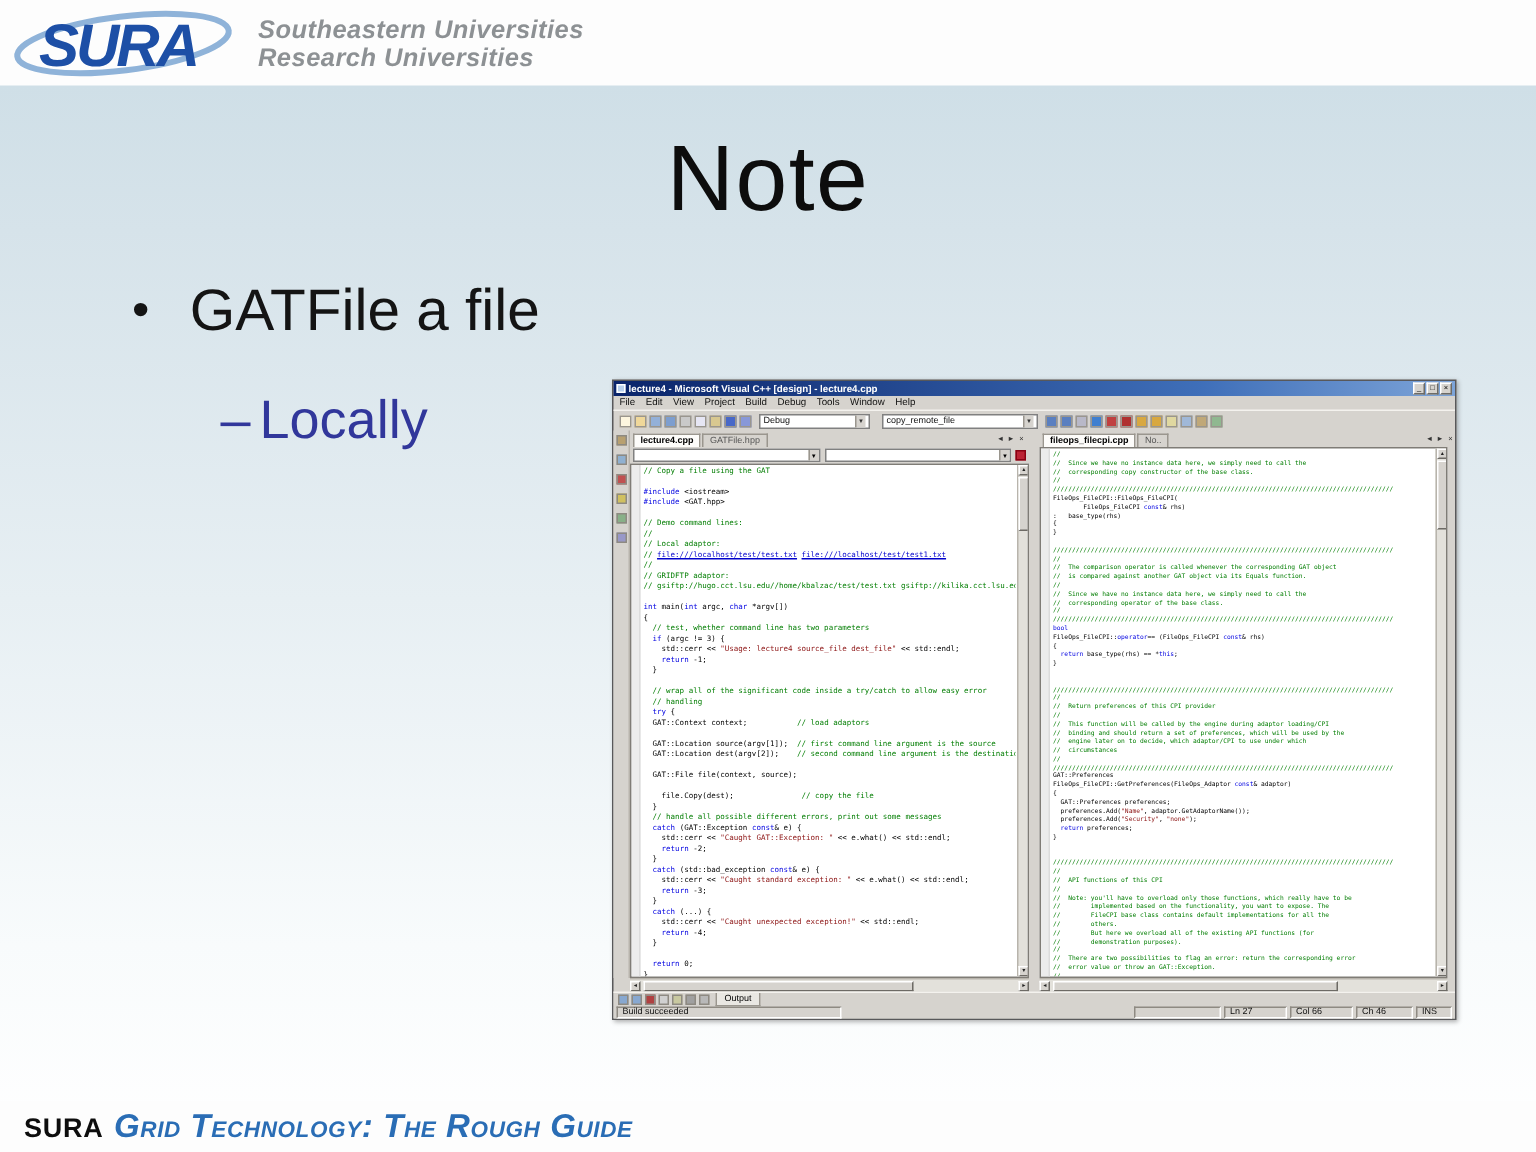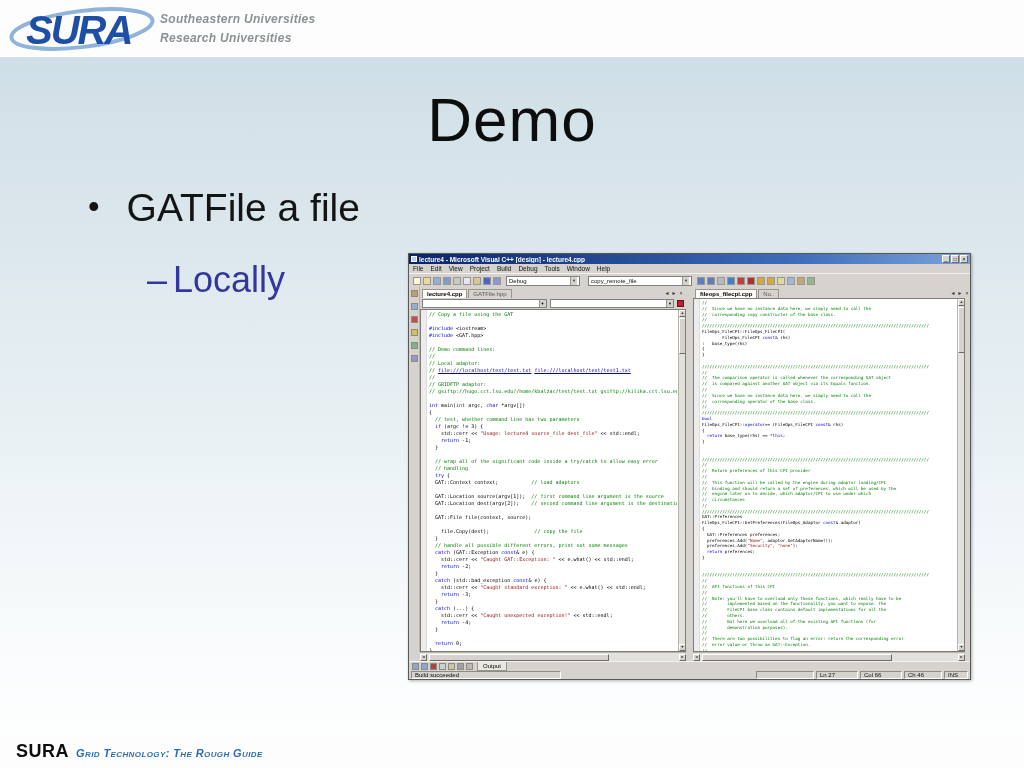--- a/index.html
+++ b/index.html
@@ -5,36 +5,36 @@
   *{margin:0;padding:0;box-sizing:border-box}
   html,body{width:1024px;height:768px;overflow:hidden}
   body{font-family:"Liberation Sans",sans-serif;background:#fff}
   .slide{position:relative;width:1024px;height:768px;
     background:linear-gradient(180deg,#cfdfe7 57px,#d6e3ea 20%,#e7eff3 52%,#f8fbfc 82%,#ffffff 100%)}
   .r{position:absolute}
 
   
   .logo-band{position:absolute;top:0;left:0;right:0;height:57px;background:#fdfdfd}
   .logo-wrap{position:absolute;top:3px;left:8px;height:52px;display:flex;align-items:center}
-  .org{color:#8d9194;font-style:italic;font-weight:bold;font-size:12px;line-height:19px;letter-spacing:.3px}
+  .org{margin-left:12px;color:#8d9194;font-style:italic;font-weight:bold;font-size:17px;line-height:19px;letter-spacing:.3px}
 
   
   .title{position:absolute;top:84px;left:0;width:100%;text-align:center;font-size:62px;color:#0d0d0d;letter-spacing:1px}
   .b1{position:absolute;top:186px;left:88px;font-size:39px;color:#141414}
   .b1 .dot{display:inline-block;margin-right:27px;transform:translateY(-3px);font-size:33px}
   .sub{position:absolute;left:147px;font-size:36px;color:#31379b}
   .s0{top:259px}.s1{top:303px}
   .sub .dash{margin-right:6px}
 
   
   .footer{position:absolute;left:0;right:0;bottom:0;height:34px;background:#fdfdfd;display:flex;align-items:center;justify-content:space-between;padding:0 16px}
   .footer .grp{display:flex;align-items:baseline;gap:7px;white-space:nowrap}
   .f-brand{font-size:18px;font-weight:bold;color:#0d0d0d;font-variant:small-caps;letter-spacing:.5px}
   .f-series{font-size:14px;font-weight:bold;color:#0d0d0d;font-variant:small-caps;letter-spacing:.4px}
-  .f-guide{font-size:11px;font-weight:bold;font-style:italic;color:#2a6db5;font-variant:small-caps;letter-spacing:.4px}
+  .f-guide{font-size:22px;font-weight:bold;font-style:italic;color:#2a6db5;font-variant:small-caps;letter-spacing:.4px}
   .f-date{font-size:14px;font-weight:bold;color:#0d0d0d;font-variant:small-caps;letter-spacing:.4px}
 
   
   .ide{position:absolute;left:408px;top:253px;width:563px;height:427px;background:#d6d3ce;border:1px solid #58585a;box-shadow:1px 1px 3px rgba(0,0,0,.3)}
   .titlebar{left:0;right:0;top:0;height:10px;background:linear-gradient(90deg,#0a246a,#3f6fb9 70%,#7da4d8);display:flex;align-items:center;padding:0 2px;gap:2px}
   .titlebar .appico{width:6px;height:6px;background:#b8d0ec;border:1px solid #fff}
   .titletext{color:#fff;font-size:6.5px;font-weight:bold;white-space:nowrap;overflow:hidden;flex:1}
   .winbtn{width:8px;height:8px;background:#d6d3ce;border:1px solid;border-color:#fff #6d6a65 #6d6a65 #fff;font-size:5px;line-height:6px;text-align:center;color:#000}
   .menubar{top:10px;height:9px;left:0;right:0;display:flex;align-items:center;gap:7px;padding:0 4px}
   .menu-item{font-size:6.5px;color:#111}
@@ -102,21 +102,21 @@
         <ellipse cx="74" cy="26" rx="71" ry="18" transform="rotate(-7 74 26)" fill="none" stroke="#8fb3d9" stroke-width="4"></ellipse>
         <text x="18" y="41" font-family="Liberation Sans, sans-serif" font-size="40" font-weight="bold" font-style="italic" fill="#1d4fa6" letter-spacing="-2">SURA</text>
       </svg>
       <div class="org">
         <div>Southeastern Universities</div>
         <div>Research Universities</div>
       </div>
     </div>
   </div>
 
-  <div class="title">Demo</div>
+  <div class="title">Note</div>
   <div class="b1">
     <span class="dot">•</span><span>GATFile a file</span>
   </div>
   <div class="sub s0">
     <span class="dash">–</span><span>Locally</span>
   </div>
 
   <div class="ide">
     <div class="r titlebar">
       <span class="appico"></span>

